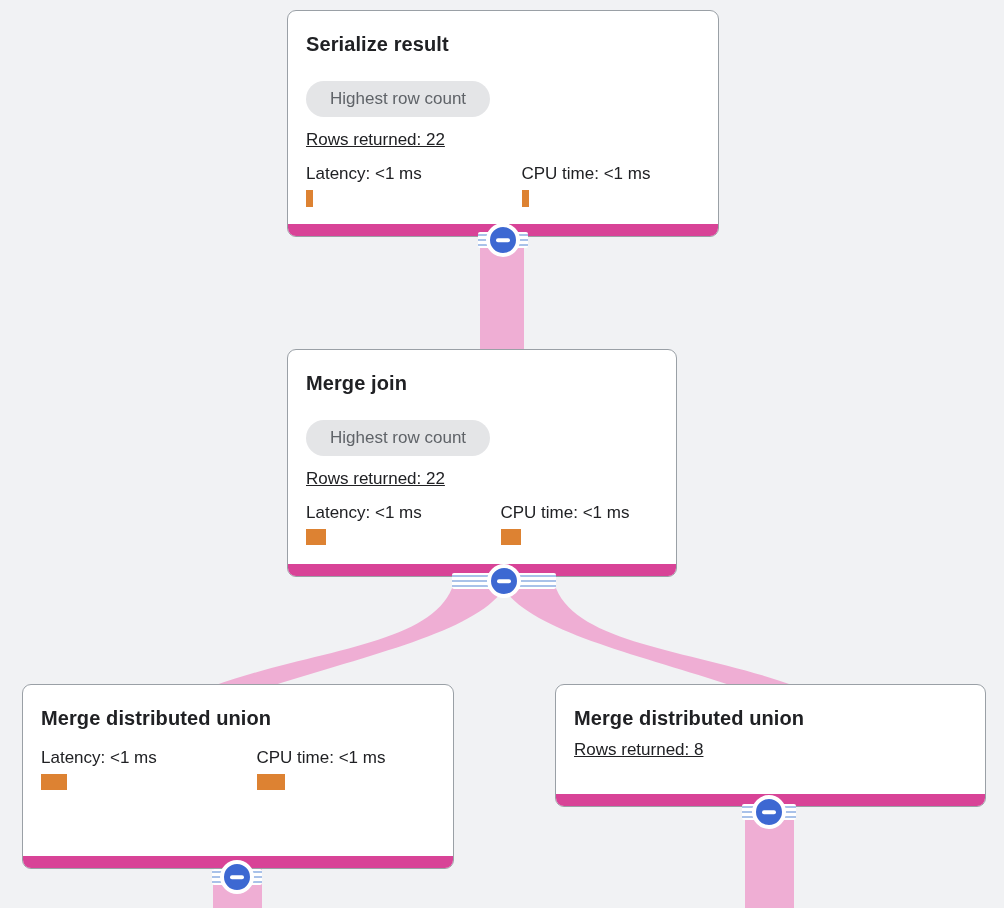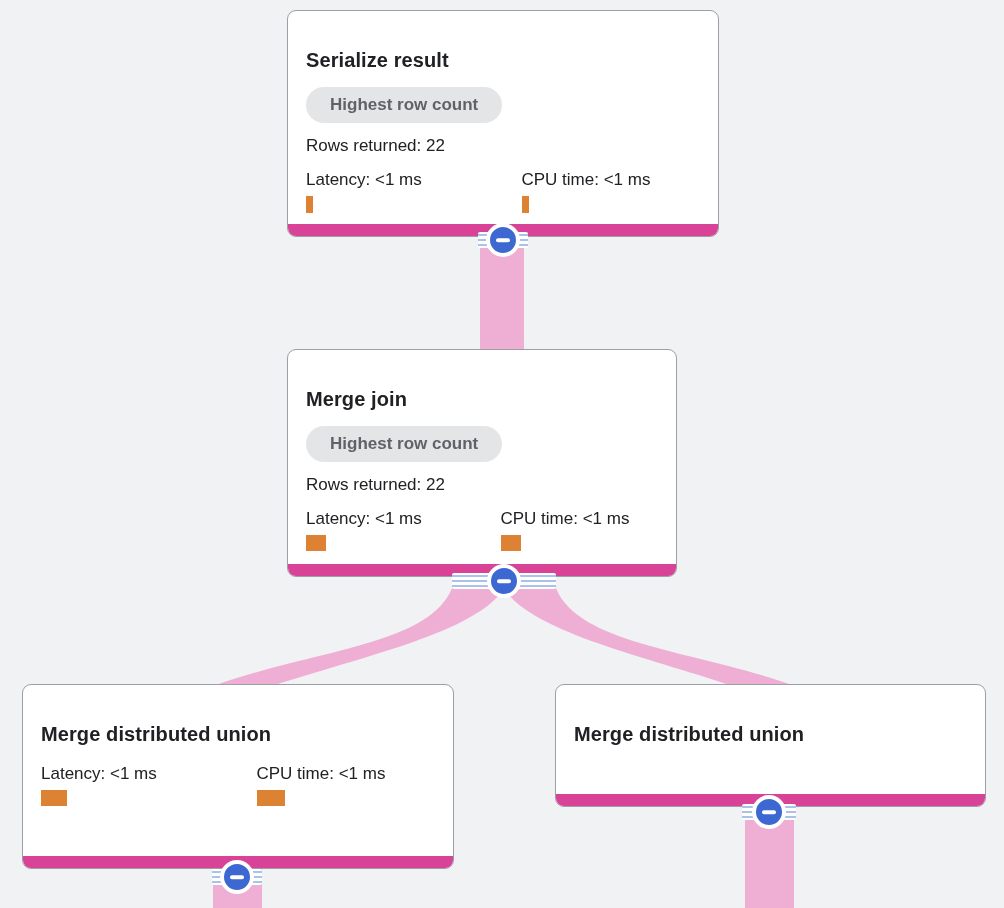--- a/index.html
+++ b/index.html
@@ -28,32 +28,32 @@
     background:var(--card-bg);
     border:1px solid var(--card-border);
     border-radius:9px;
     box-sizing:border-box;
     overflow:hidden;
   }
   .node-card .bottom-bar{
     position:absolute;left:0;right:0;bottom:0;height:12px;
     background:var(--bottom-bar);
   }
-  .card-body{padding:36px 18px 0 18px;}
+  .card-body{padding:20px 18px 0 18px;}
   .node-title{
     font-size:20px;font-weight:700;letter-spacing:.1px;
     color:var(--title-text);line-height:26px;
   }
   .badge{
-    display:inline-block;margin-top:14px;
+    display:inline-block;margin-top:24px;
     background:var(--badge-bg);color:var(--badge-text);
     font-size:17px;line-height:36px;padding:0 24px;
-    border-radius:18px;font-weight:700;
+    border-radius:18px;font-weight:400;
   }
-  .rows-line{margin-top:12px;font-size:17px;line-height:22px;}
+  .rows-line{margin-top:12px;font-size:17px;line-height:22px;text-decoration:underline;}
   .rows-line.tight{margin-top:8px;}
   .metrics{display:flex;margin-top:12px;gap:37px;}
   .metrics.tight{margin-top:16px;}
   .metric{width:192px;}
   .metric-label{font-size:17px;line-height:22px;}
   .metric-bar{margin-top:5px;background:var(--metric-bar);height:16px;width:10px;}
   .metric-bar.thin{height:17px;}
 
   
   .collapse{position:absolute;z-index:3;}
@@ -142,20 +142,21 @@
           <div class="metric-bar" style="width: 28px;"></div>
         </div>
       </div>
     </div>
     <div class="bottom-bar"></div>
   </div>
 
   <div class="node-card" style="left:555px;top:684px;width:431px;height:123px;">
     <div class="card-body">
       <div class="node-title">Merge distributed union</div>
+      <div class="rows-line tight">Rows returned: 8</div>
     </div>
     <div class="bottom-bar"></div>
   </div>
 
   <div class="collapse" style="left:478px;top:224px;width:50px;height:32px;">
     <div class="stripes"></div>
     <div class="circle">
       <div class="minus"></div>
     </div>
   </div>

